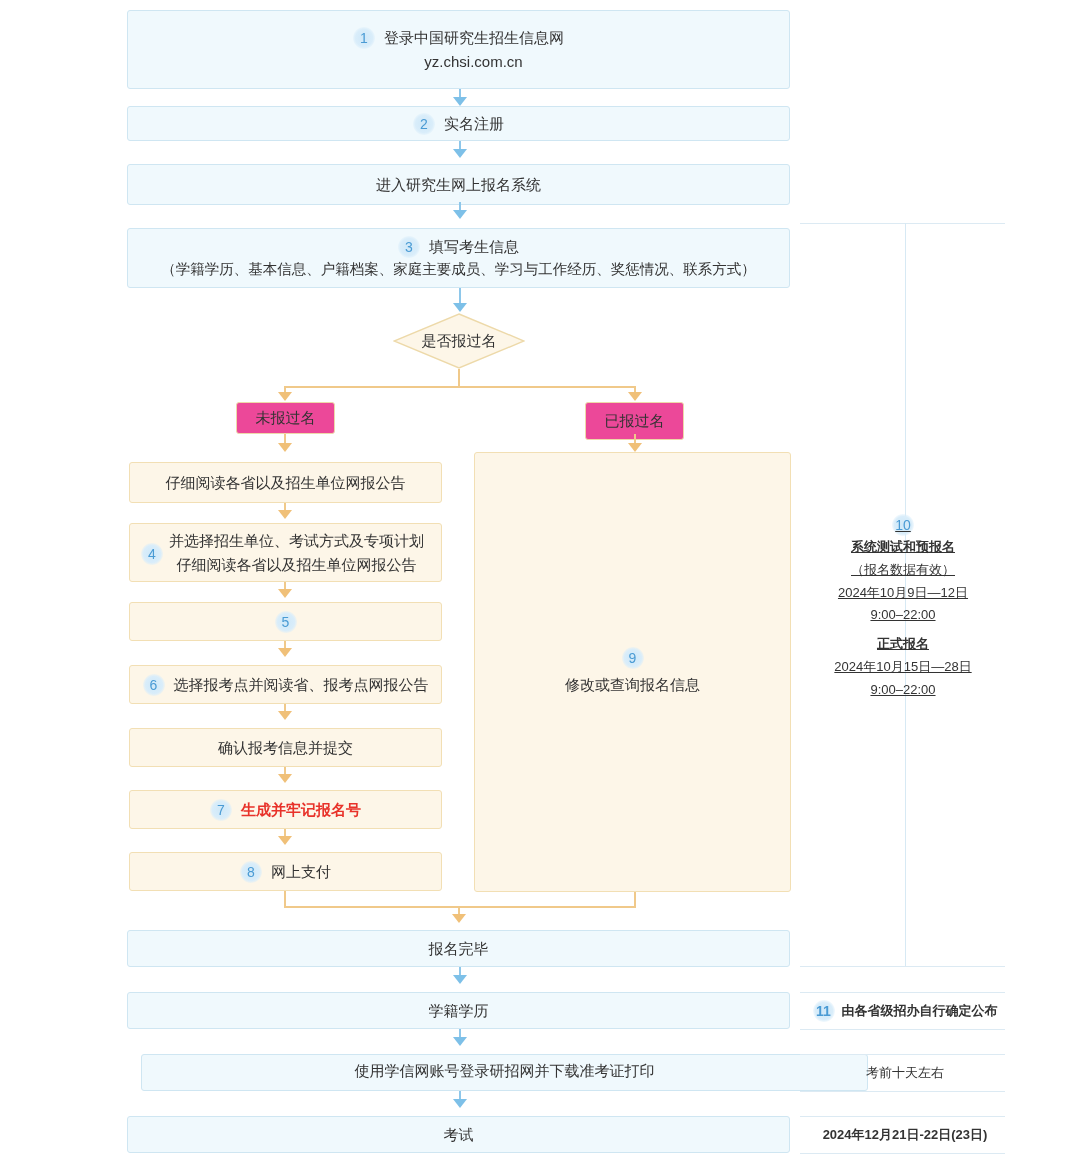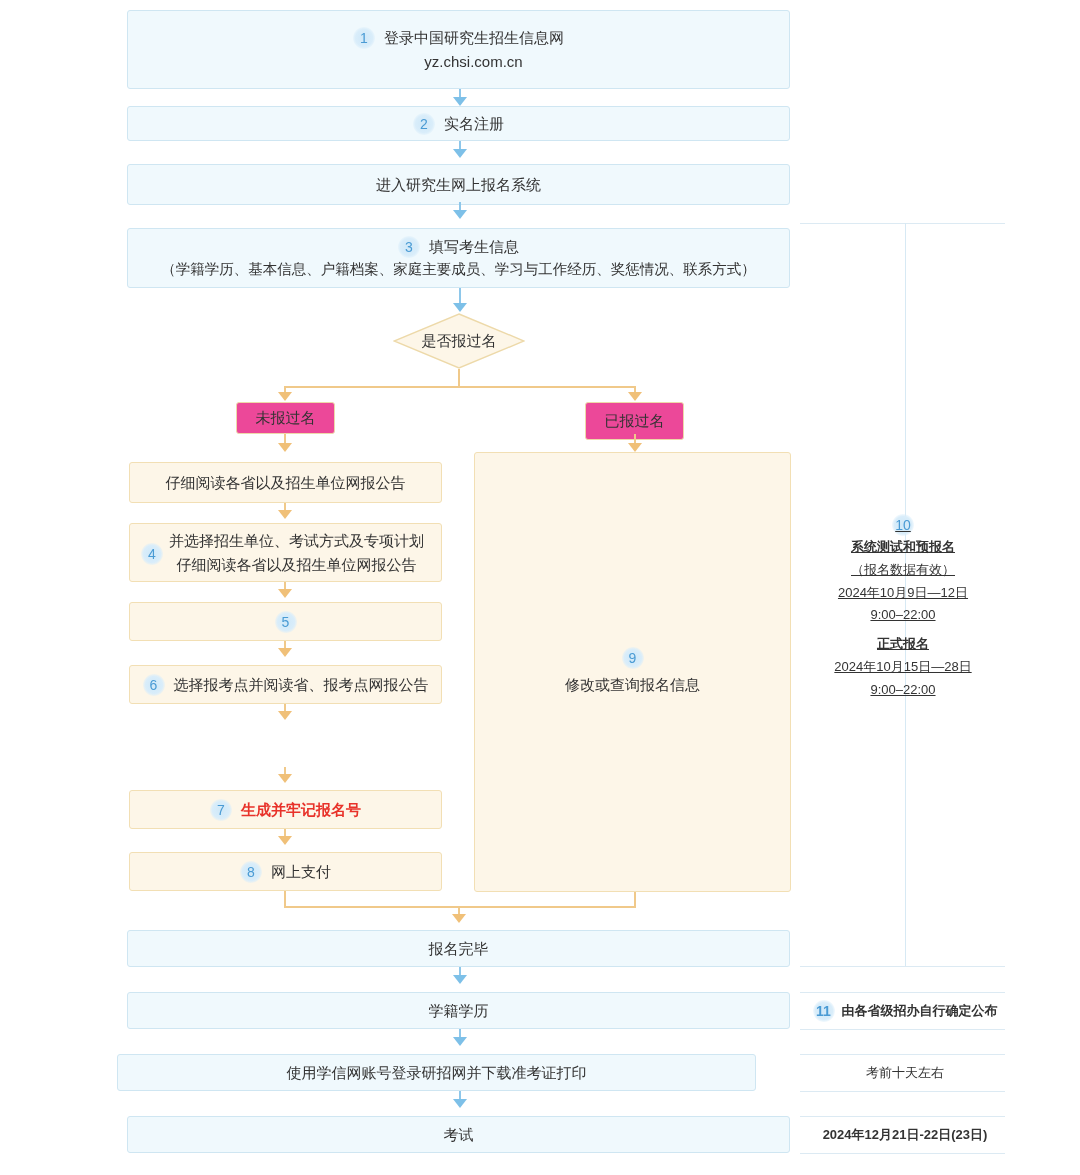--- a/index.html
+++ b/index.html
@@ -232,20 +232,23 @@
 
   <div class="node box-orange" style="left:129px;top:665px;width:313px;height:39px;">
     <div class="rowline">
       <span class="badge">6</span>
       <span class="txt">选择报考点并阅读省、报考点网报公告</span>
     </div>
   </div>
   <div class="vline-o" style="left:284px;top:704px;height:12px;"></div>
   <div class="arrow-o" style="left:278px;top:711px;"></div>
 
+  <div class="node box-orange" style="left:129px;top:728px;width:313px;height:39px;">
+    <span class="txt">确认报考信息并提交</span>
+  </div>
   <div class="vline-o" style="left:284px;top:767px;height:12px;"></div>
   <div class="arrow-o" style="left:278px;top:774px;"></div>
 
   <div class="node box-orange" style="left:129px;top:790px;width:313px;height:39px;">
     <div class="rowline">
       <span class="badge">7</span>
       <span class="txt-red">生成并牢记报名号</span>
     </div>
   </div>
   <div class="vline-o" style="left:284px;top:829px;height:12px;"></div>
@@ -274,21 +277,21 @@
   </div>
   <div class="vline" style="left:459px;top:967px;height:13px;"></div>
   <div class="arrow" style="left:453px;top:975px;"></div>
 
   <div class="node box-blue" style="left:127px;top:992px;width:663px;height:37px;">
     <span class="txt">学籍学历</span>
   </div>
   <div class="vline" style="left:459px;top:1029px;height:13px;"></div>
   <div class="arrow" style="left:453px;top:1037px;"></div>
 
-  <div class="node box-blue" style="left:117px;top:1054px;width:639px;height:37px;">
+  <div class="node box-blue" style="left:141px;top:1054px;width:727px;height:37px;font-family:Liberation Mono, monospace;">
     <span class="txt">使用学信网账号登录研招网并下载准考证打印</span>
   </div>
   <div class="vline" style="left:459px;top:1091px;height:13px;"></div>
   <div class="arrow" style="left:453px;top:1099px;"></div>
 
   <div class="node box-blue" style="left:127px;top:1116px;width:663px;height:37px;">
     <span class="txt">考试</span>
   </div>
 
   <div class="panel-hline" style="left:800px;top:223px;width:205px;"></div>

